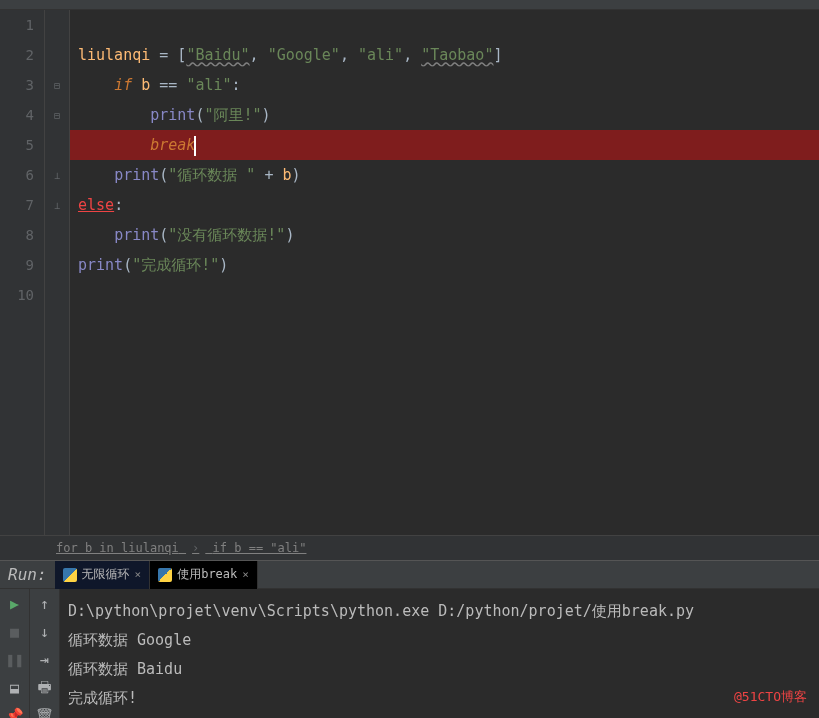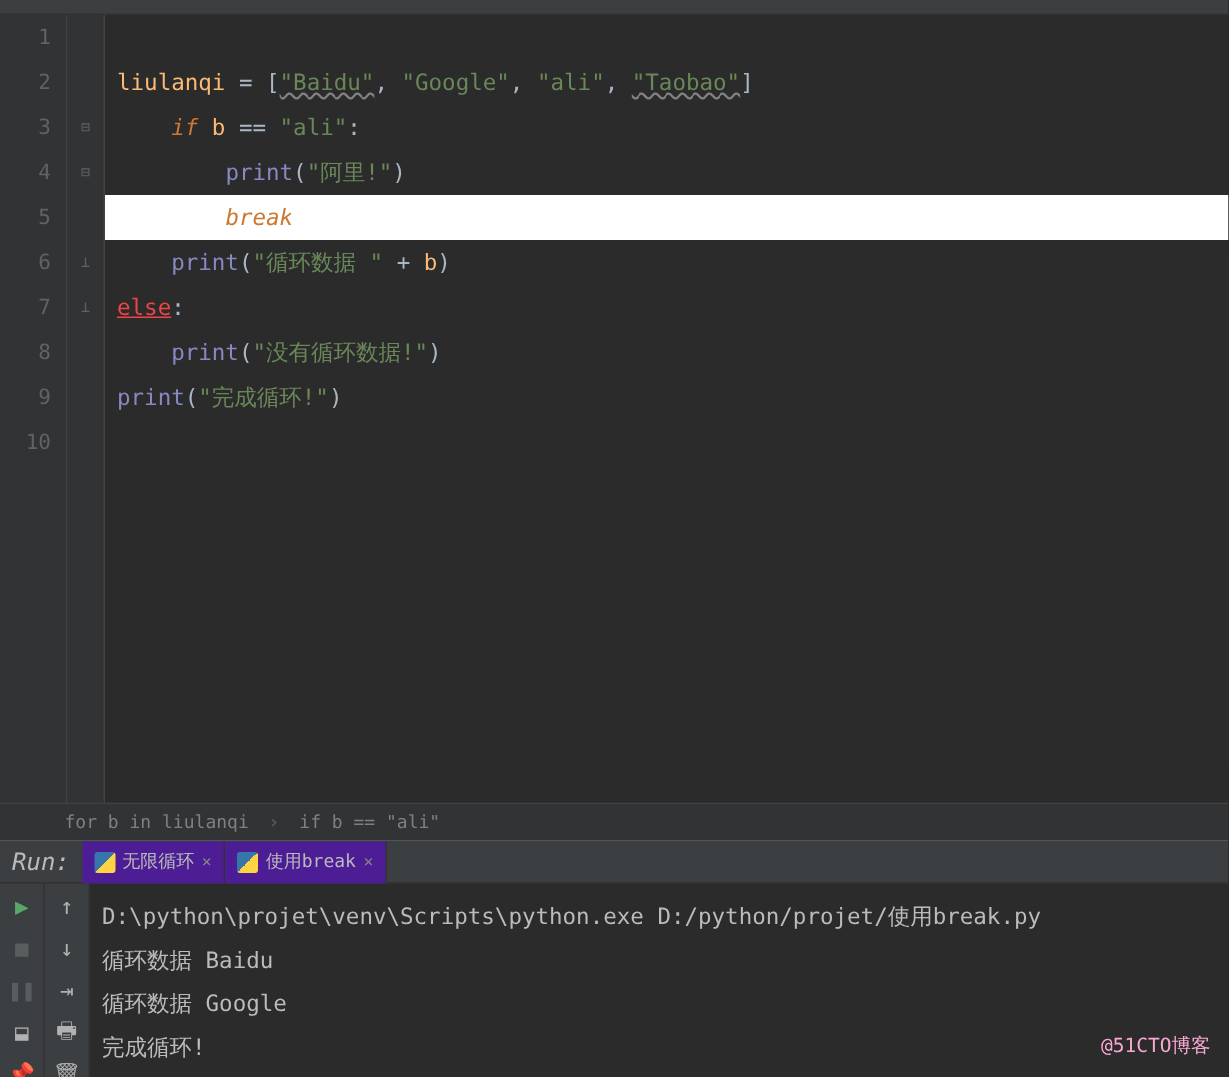--- a/index.html
+++ b/index.html
@@ -49,21 +49,21 @@
     background: #2b2b2b;
     position: relative;
   }
   .code-line {
     height: 30px;
     line-height: 30px;
     white-space: pre;
     padding-left: 8px;
   }
   .hl-line {
-    background: #ffffff;
+    background: #7f1d1d;
   }
   .kw { color: #cc7832; font-style: italic; }
   .kw2 { color: #ef4444; text-decoration: underline; }
   .var { color: #fdba74; }
   .op { color: #a9b7c6; }
   .str { color: #6a8759; }
   .fn { color: #8888c6; }
   .br { color: #a9b7c6; }
   .link { color: #6a8759; text-decoration: underline wavy #808080; }
   .cursor {
@@ -72,23 +72,24 @@
     height: 20px;
     background: #ffffff;
     vertical-align: middle;
     margin-left: -1px;
   }
   .breadcrumb {
     height: 25px;
     line-height: 25px;
     color: #808080;
     font-size: 12px;
-    padding-left: 43px;
+    padding-left: 56px;
     background: #313335;
     border-top: 1px solid #424242;
+    text-decoration: underline;
   }
   .breadcrumb .sep { color: #606366; padding: 0 6px; }
   .run-panel {
     height: 193px;
     background: #2b2b2b;
     border-top: 1px solid #555;
     display: flex;
     flex-direction: column;
   }
   .run-header {
@@ -104,25 +105,25 @@
     padding: 0 8px;
     font-style: italic;
   }
   .run-tab {
     display: flex;
     align-items: center;
     height: 28px;
     padding: 0 8px;
     color: #bbbbbb;
     font-size: 12px;
-    background: #4c1d95;
+    background: #000000;
     border-right: 1px solid #323232;
     gap: 5px;
   }
-  .run-tab.inactive { background: #4c1d95; }
+  .run-tab.inactive { background: #0f172a; }
   .py-icon {
     width: 14px;
     height: 14px;
     display: inline-block;
     background: linear-gradient(135deg, #3776ab 50%, #ffd343 50%);
     border-radius: 2px;
   }
   .tab-close { color: #888; font-size: 11px; }
   .run-body {
     display: flex;
@@ -164,21 +165,21 @@
     padding: 8px 8px;
     font-size: 15px;
     line-height: 29px;
     color: #bbbbbb;
     white-space: pre;
   }
   .watermark {
     position: absolute;
     right: 12px;
     bottom: 12px;
-    color: #f9a8d4;
+    color: #ef4444;
     font-size: 13px;
   }
   .top-strip {
     height: 10px;
     background: #3c3f41;
     border-bottom: 1px solid #323232;
   }
 </style>
 </head>
 <body>
@@ -251,17 +252,17 @@
       <div class="tb-btn">⬓</div>
       <div class="tb-btn">📌</div>
     </div>
     <div class="run-toolbar2">
       <div class="tb-btn">↑</div>
       <div class="tb-btn">↓</div>
       <div class="tb-btn">⇥</div>
       <div class="tb-btn">🖶</div>
       <div class="tb-btn">🗑</div>
     </div>
-    <div class="console"><div>D:\python\projet\venv\Scripts\python.exe D:/python/projet/使用break.py</div><div>循环数据 Baidu</div><div>循环数据 Google</div><div>完成循环!</div></div>
+    <div class="console"><div>D:\python\projet\venv\Scripts\python.exe D:/python/projet/使用break.py</div><div>循环数据 Google</div><div>循环数据 Baidu</div><div>完成循环!</div></div>
   </div>
 </div>
 
 <div class="watermark">@51CTO博客</div>
 
 </body></html>

